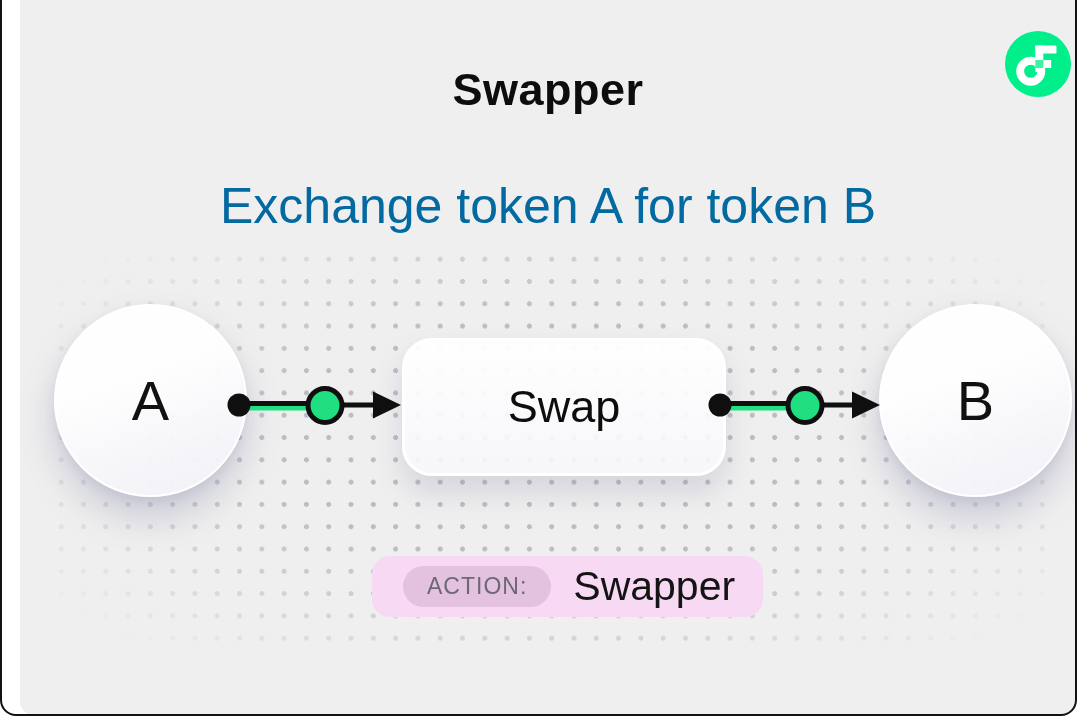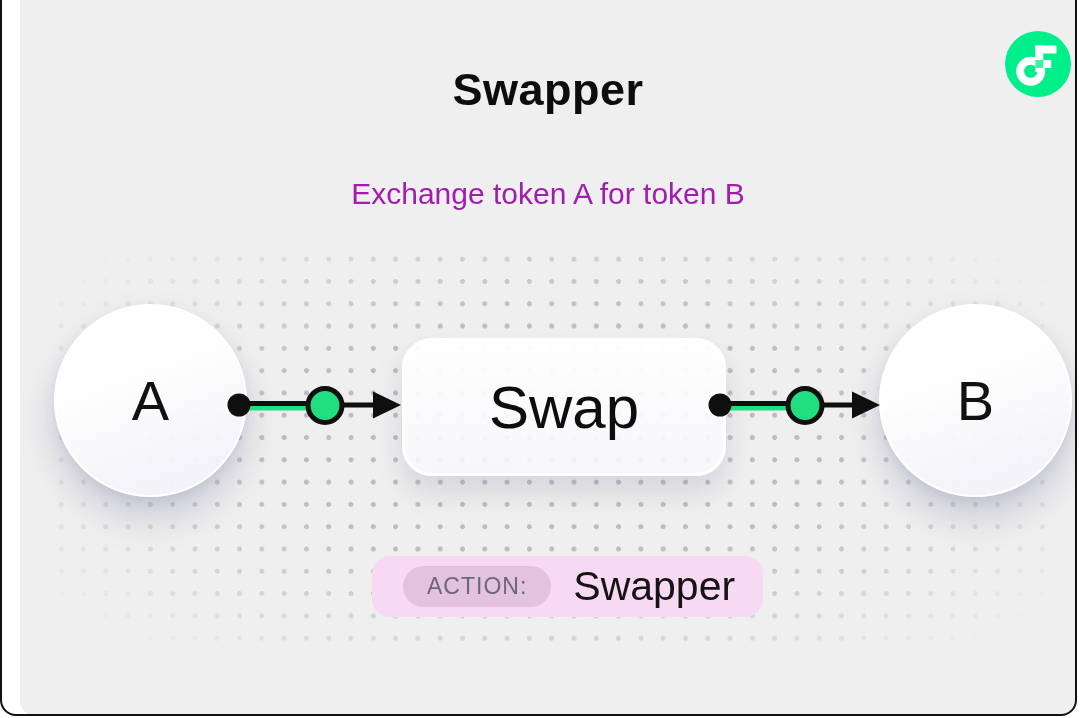--- a/index.html
+++ b/index.html
@@ -32,21 +32,21 @@
     -webkit-mask-image:radial-gradient(ellipse 62% 70% at 50% 48%,#000 45%,rgba(0,0,0,0) 98%);
     mask-image:radial-gradient(ellipse 62% 70% at 50% 48%,#000 45%,rgba(0,0,0,0) 98%);
     z-index:1;
   }
   .title{
     position:absolute;left:0;right:0;top:64px;text-align:center;
     font-size:45px;font-weight:700;color:#0d0d0d;letter-spacing:0.5px;z-index:5;
   }
   .subtitle{
     position:absolute;left:0;right:0;top:177px;text-align:center;
-    font-size:30px;font-weight:400;color:#a21caf;z-index:5;
+    font-size:50px;font-weight:400;color:#0369a1;z-index:5;
   }
   .logo{position:absolute;left:985px;top:31px;width:66px;height:66px;z-index:5;}
   
   .token{
     position:absolute;width:189px;height:189px;border-radius:50%;
     background:linear-gradient(160deg,rgba(255,255,255,0.97) 35%,rgba(240,240,247,0.92));
     border:2px solid #ffffff;
     box-shadow:0 20px 34px rgba(105,105,150,0.28),0 4px 10px rgba(120,120,150,0.10);
     display:flex;align-items:center;justify-content:center;
     font-size:56px;font-weight:500;color:#111;z-index:3;
@@ -54,21 +54,21 @@
   .token-a{left:34px;top:304px;}
   .token-b{left:859px;top:304px;}
   
   .swap-box{
     position:absolute;left:382px;top:338px;width:318px;height:132px;
     border-radius:30px;
     background:linear-gradient(180deg,rgba(255,255,255,0.96),rgba(248,248,252,0.88));
     border:3px solid #ffffff;
     box-shadow:0 16px 28px rgba(110,110,150,0.20);
     display:flex;align-items:center;justify-content:center;
-    font-size:60px;font-weight:400;color:#0d0d0d;z-index:3;
+    font-size:45px;font-weight:400;color:#0d0d0d;z-index:3;
   }
   .connectors{position:absolute;left:0;top:0;width:1080px;height:718px;z-index:4;pointer-events:none;}
   
   .badge{
     position:absolute;left:352px;top:556px;height:61px;
     display:inline-flex;align-items:center;gap:22px;
     padding:0 28px 0 31px;
     background:#f8d9f4;border-radius:18px;z-index:5;
   }
   .badge-label{

